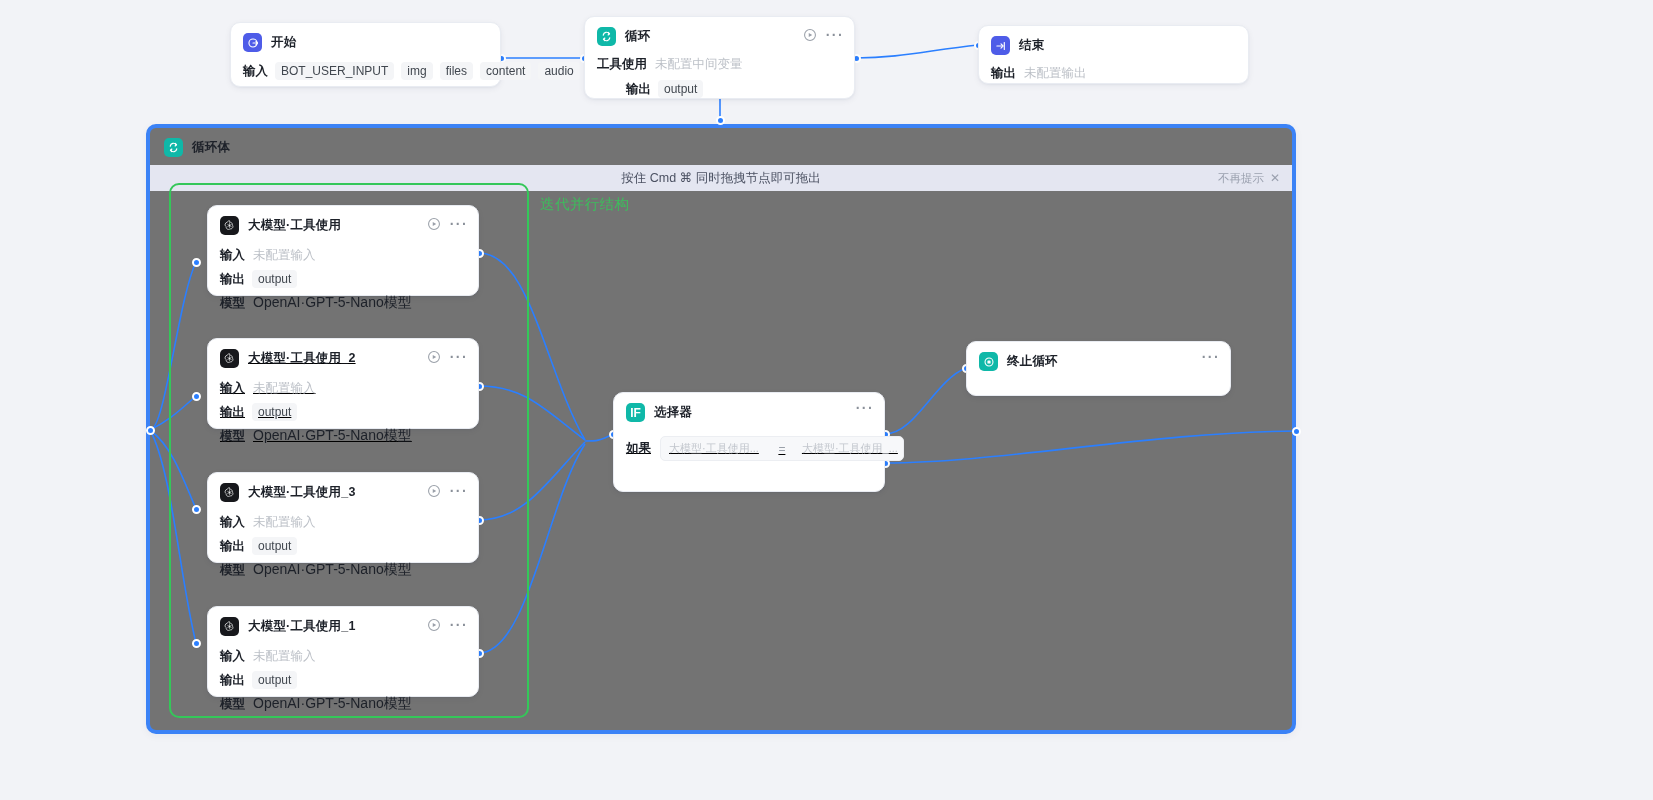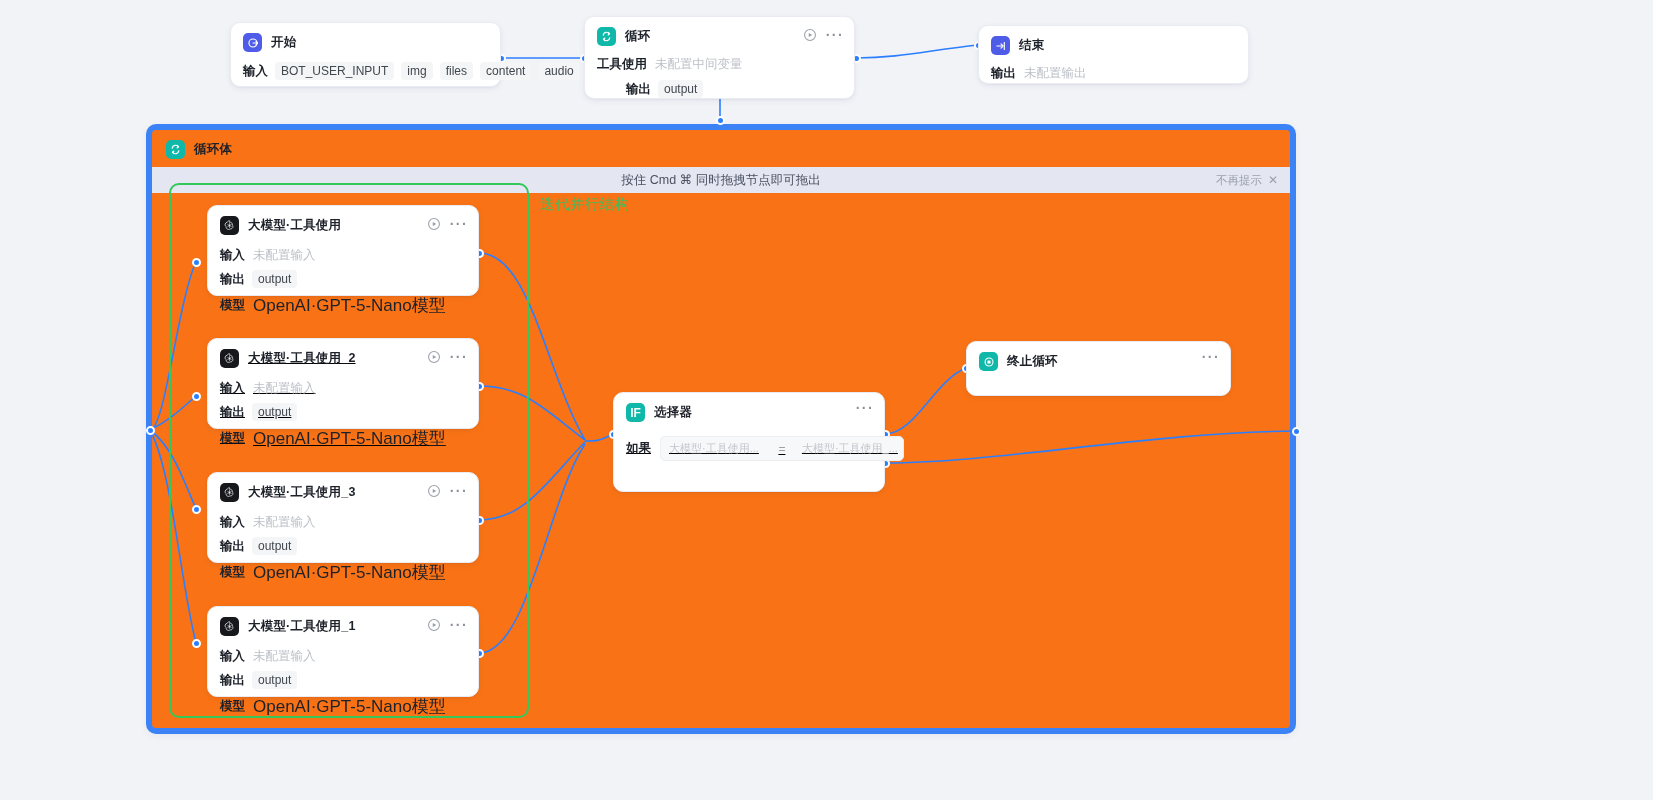--- a/index.html
+++ b/index.html
@@ -29,33 +29,33 @@
   .node-body{padding:2px 12px 12px 12px;}
   .row{display:flex;align-items:center;margin-top:7px;font-size:12.5px;white-space:nowrap;}
   .row:first-child{margin-top:2px;align-items:flex-end;}
   .rlabel{color:#1d2129;font-weight:700;flex:0 0 auto;}
   .muted{color:#bcc0c7;margin-left:8px;font-weight:400;}
   .chip{
     margin-left:7px;background:#f4f5f7;border-radius:4px;
     padding:2px 6px;color:#41474f;font-size:12px;font-weight:400;
   }
   .chips{display:flex;align-items:center;}
-  .modelline{color:#1d2129;font-size:17px;margin-left:8px;font-weight:400;}
+  .modelline{color:#1d2129;font-size:14px;margin-left:8px;font-weight:400;}
 
   
   #node-start{left:230px;top:22px;width:271px;height:65px;}
   
   #node-loop{left:584px;top:16px;width:271px;height:83px;}
   
   #node-end{left:978px;top:25px;width:271px;height:59px;}
 
   
   #loop-body{
     position:absolute;left:146px;top:124px;width:1150px;height:610px;
-    background:#f97316;border:6px solid #3b82f6;border-radius:10px;
+    background:#737373;border:4px solid #3b82f6;border-radius:10px;
     box-shadow:0 2px 8px rgba(22,38,71,.05);box-sizing:border-box;
   }
   .lb-head{display:flex;align-items:center;padding:10px 14px 8px 14px;}
   .tipbar{
     position:relative;height:26px;background:#e4e6f1;
     display:flex;align-items:center;justify-content:center;
   }
   .tiptext{font-size:12.5px;color:#4b5162;}
   .tipright{position:absolute;right:12px;display:flex;align-items:center;gap:6px;}
   .tipdismiss{font-size:11.5px;color:#9aa0ae;}

